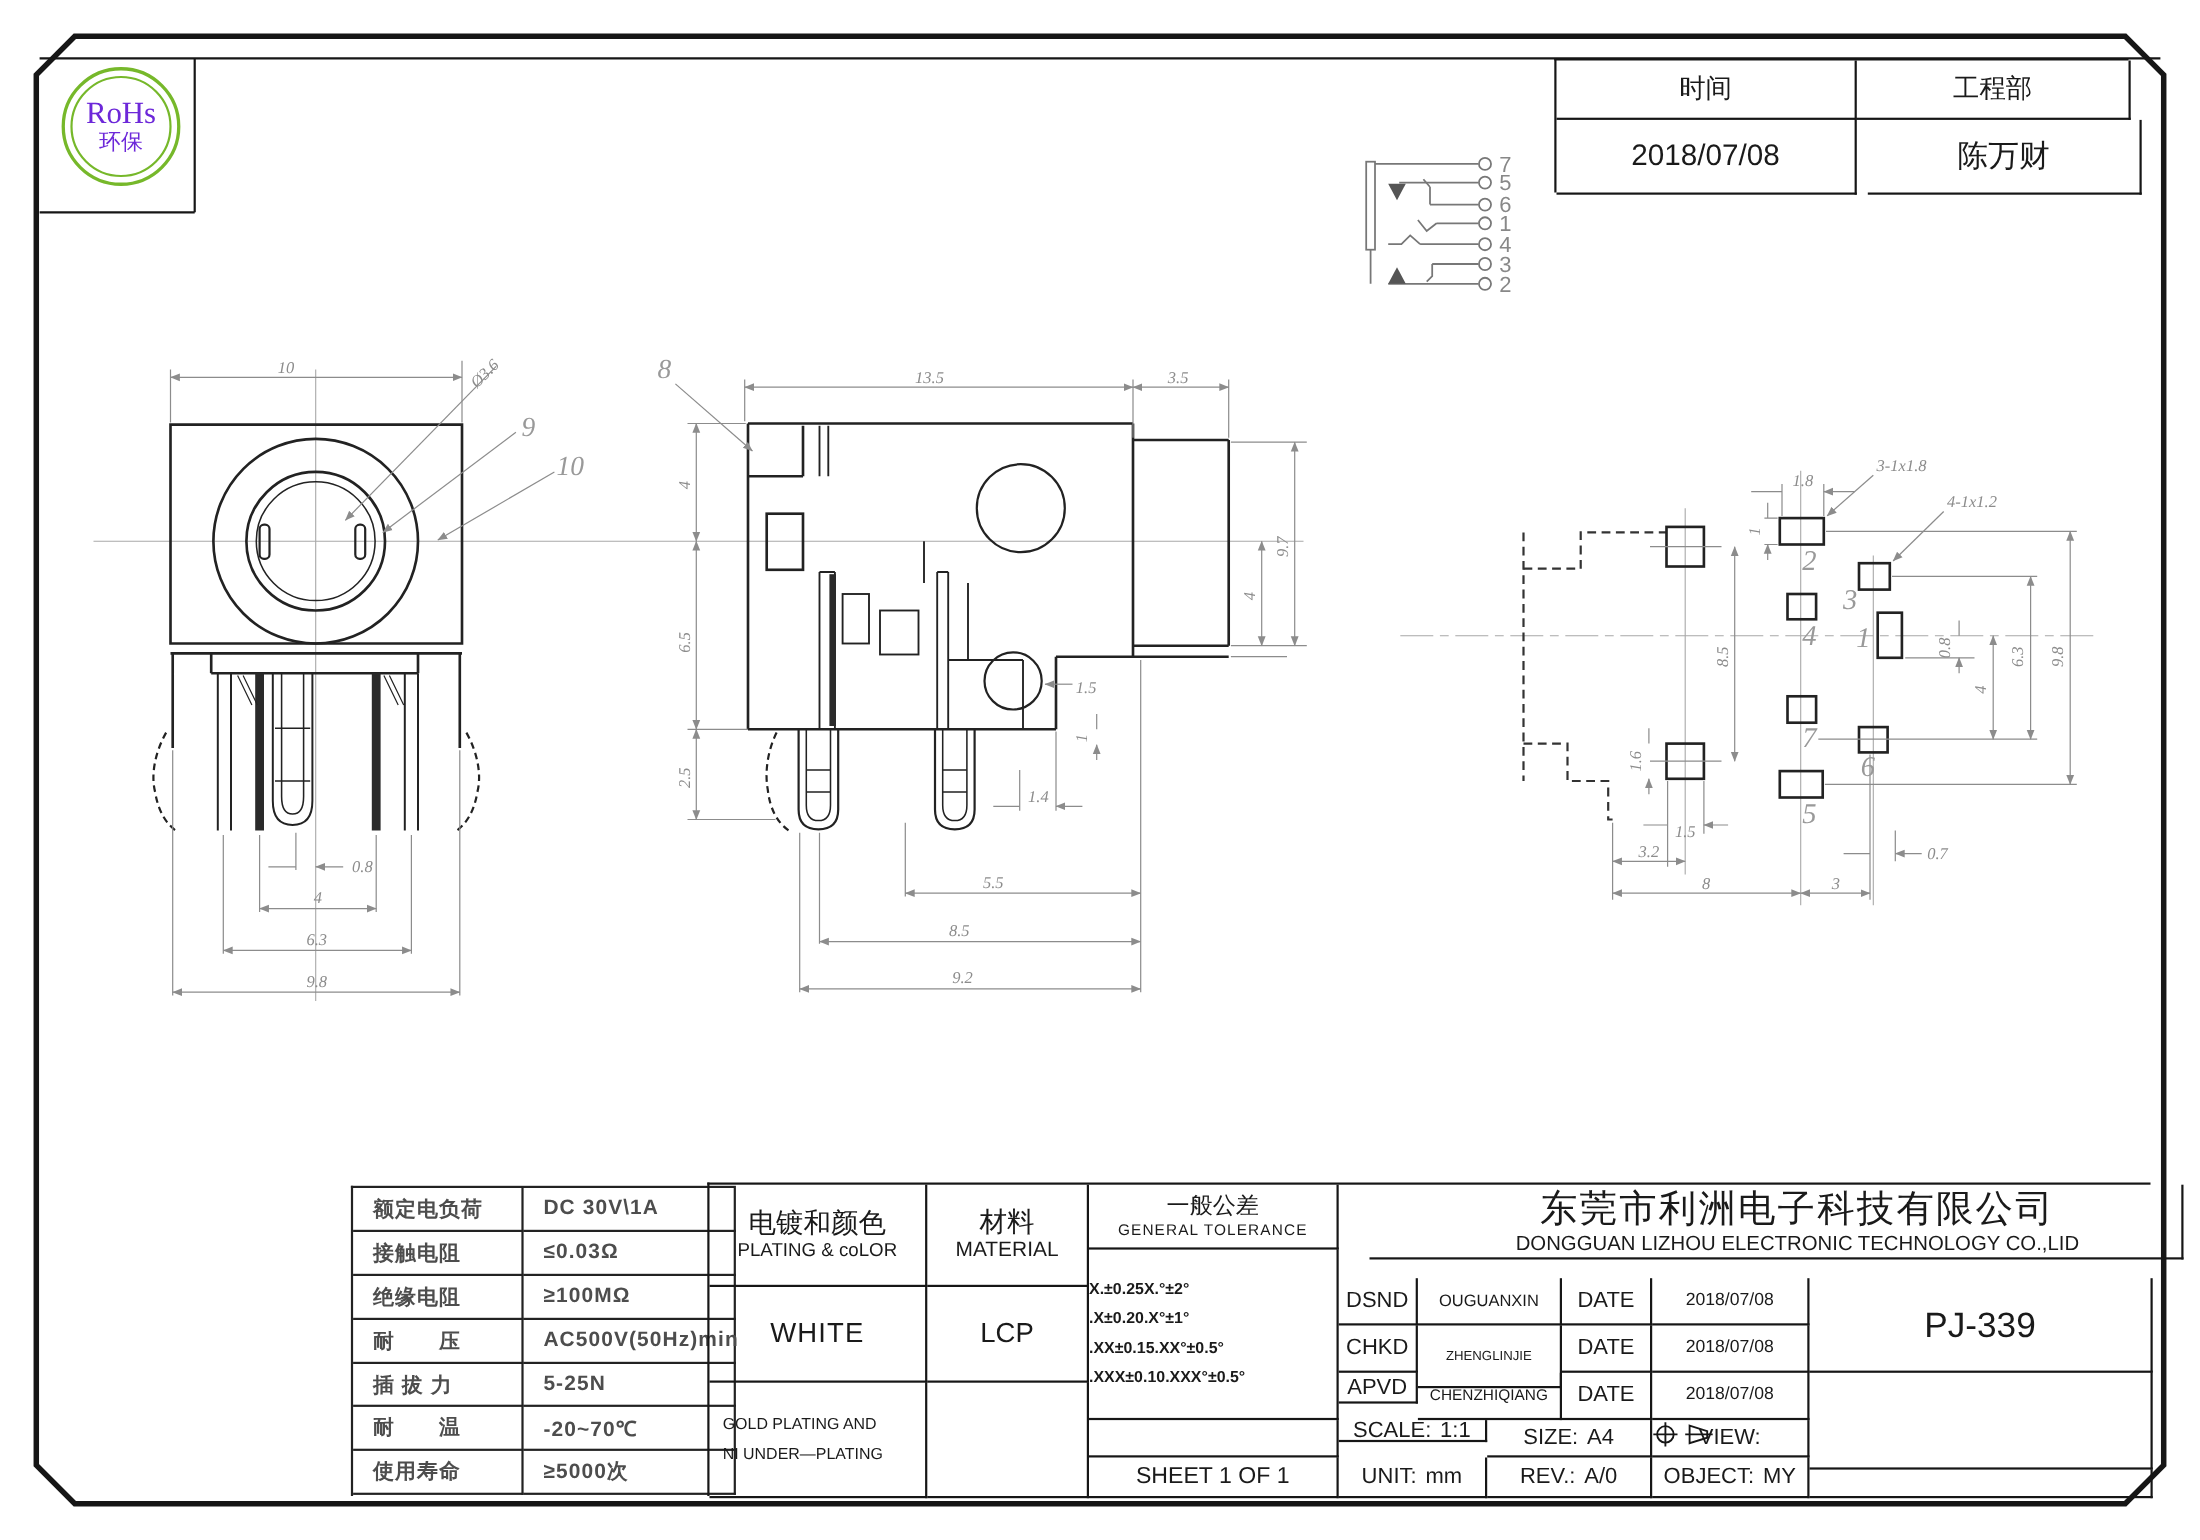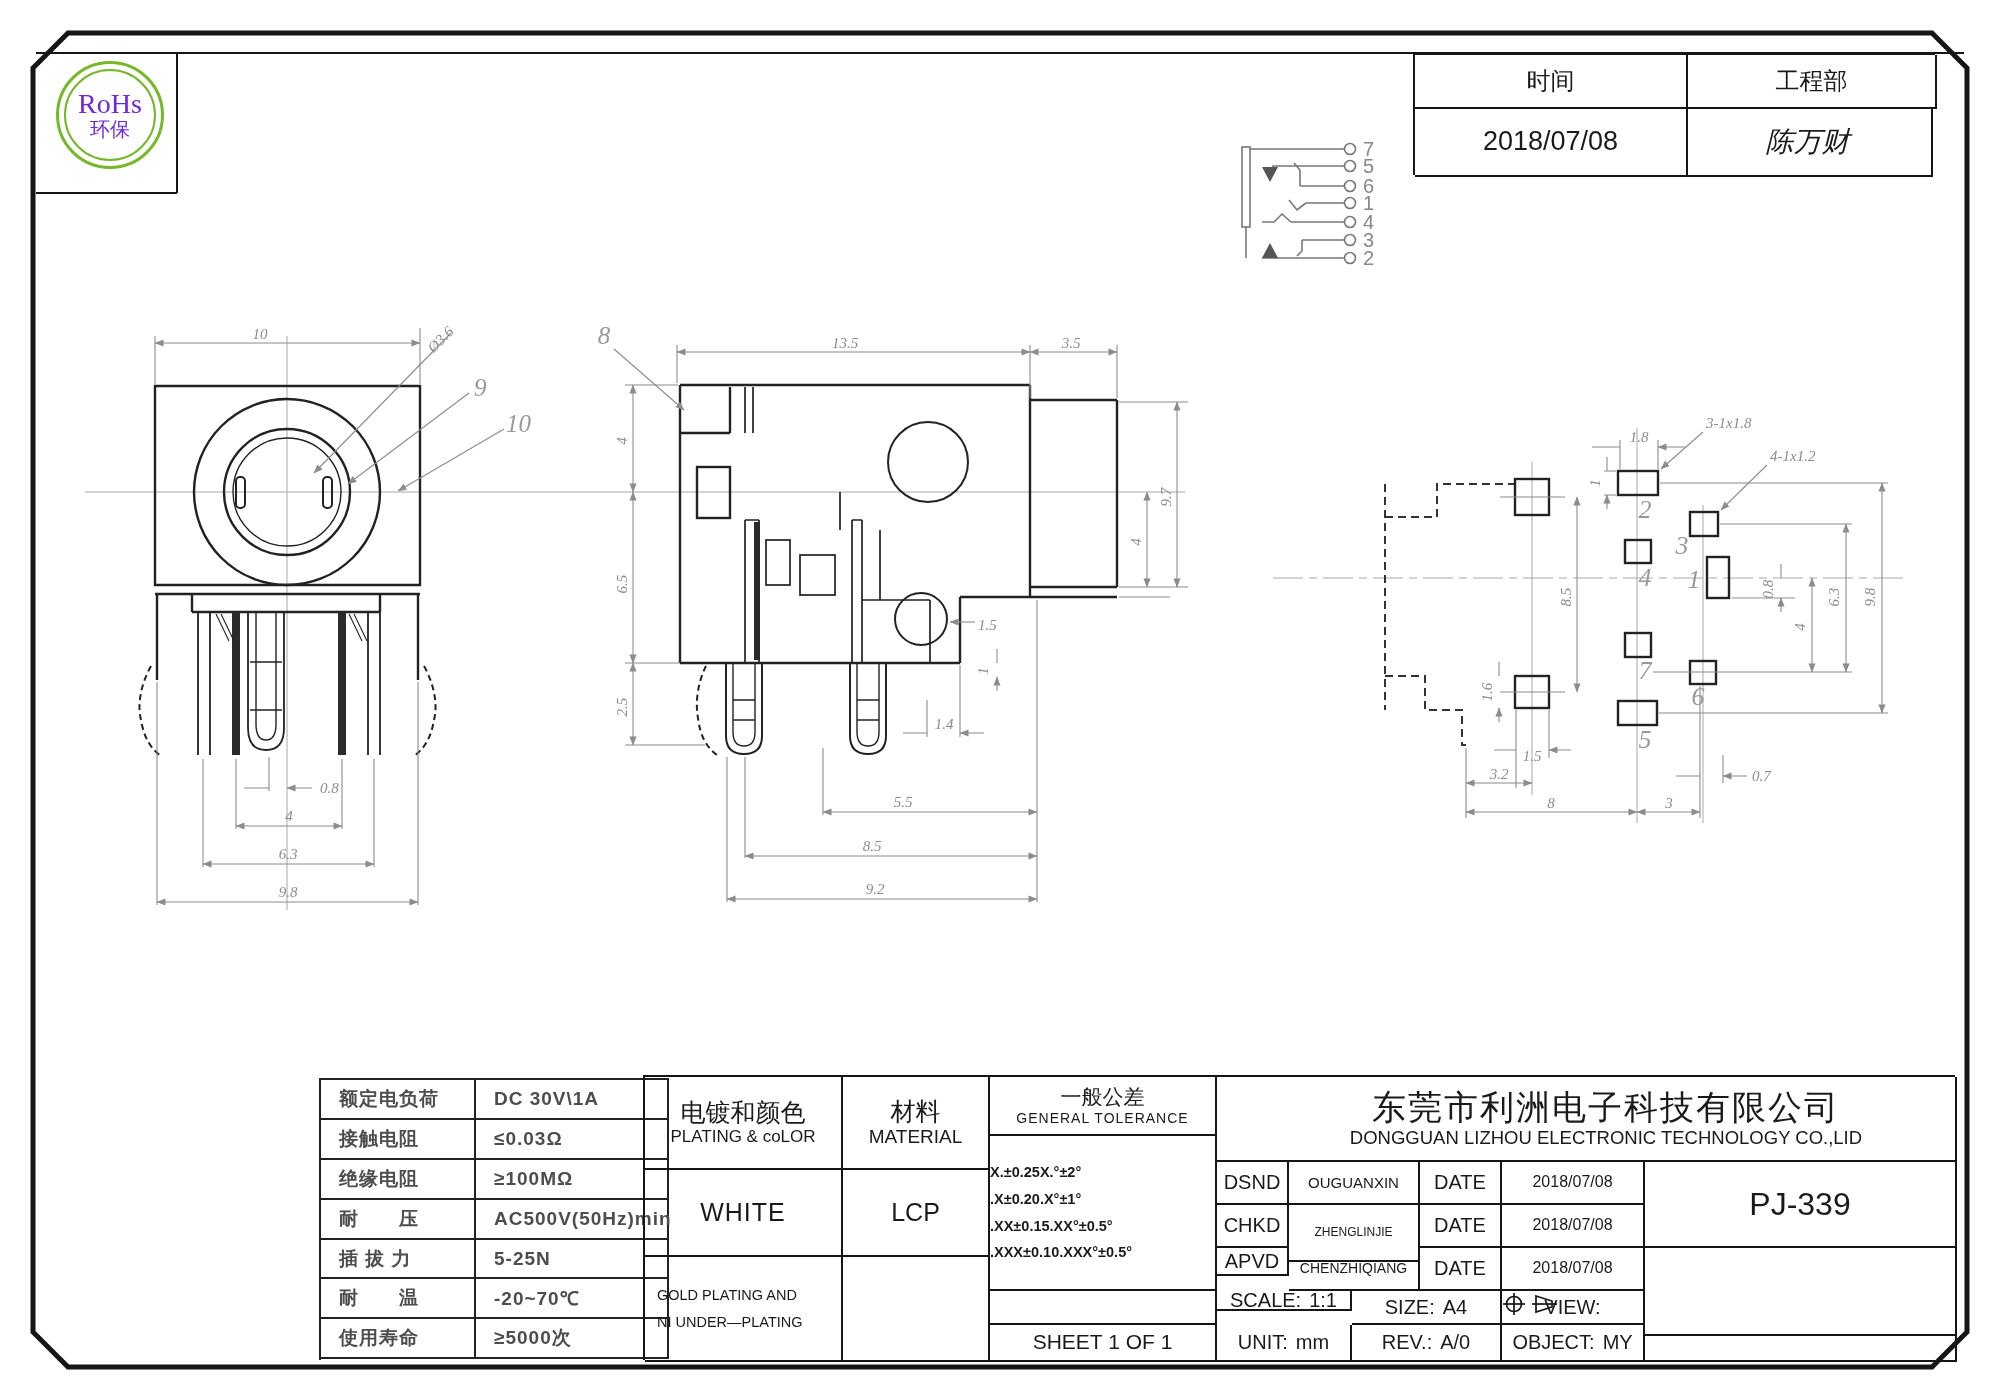--- a/index.html
+++ b/index.html
@@ -245,21 +245,21 @@
     <div class="in">
       <div class="t1">RoHs</div>
       <div class="t2">环保</div>
     </div>
   </div>
 
   <div class="blk" style="left:1413px;top:53px;width:522px;height:122px;">
     <div class="c" style="left:0;top:0;width:273px;height:54px;font-size:24px;">时间</div>
     <div class="c" style="left:273px;top:0;width:249px;height:54px;font-size:24px;">工程部</div>
     <div class="c" style="left:0;top:54px;width:273px;height:68px;font-size:27px;">2018/07/08</div>
-    <div class="c" style="left:269px;top:54px;width:249px;height:68px;font-size:28px;font-style:italic;">陈万财</div>
+    <div class="c" style="left:283px;top:54px;width:249px;height:68px;font-size:28px;">陈万财</div>
   </div>
 
   <div class="spec">
     <div>额定电负荷</div>
     <div>DC 30V\1A</div>
     <div>接触电阻</div>
     <div>≤0.03Ω</div>
     <div>绝缘电阻</div>
     <div>≥100MΩ</div>
     <div>耐　　压</div>
@@ -307,21 +307,21 @@
       </div>
     </div>
     <div class="c" style="left:345px;top:214px;width:227px;height:34px;"></div>
     <div class="c" style="left:345px;top:248px;width:227px;height:37px;font-size:21px;">SHEET 1 OF 1</div>
     <div class="c" style="left:0;top:180px;width:198px;height:105px;align-items:flex-start;justify-content:center;padding-left:12px;font-size:14.5px;line-height:1.8;">
       <div>GOLD PLATING AND</div>
       <div>NI UNDER—PLATING</div>
     </div>
     <div class="c" style="left:198px;top:180px;width:147px;height:105px;"></div>
 
-    <div class="c" style="left:572px;top:0;width:740px;height:85px;padding-left:40px;">
+    <div class="c" style="left:600px;top:0;width:740px;height:68px;padding-left:40px;">
       <div style="font-size:34px;letter-spacing:2px;">东莞市利洲电子科技有限公司</div>
       <div style="font-size:18.5px;">DONGGUAN LIZHOU ELECTRONIC TECHNOLOGY CO.,LID</div>
     </div>
 
     <div class="c" style="left:572px;top:85px;width:72px;height:43px;font-size:20px;">DSND</div>
     <div class="c" style="left:644px;top:85px;width:131px;height:43px;font-size:15px;">OUGUANXIN</div>
     <div class="c" style="left:775px;top:85px;width:82px;height:43px;font-size:20px;">DATE</div>
     <div class="c" style="left:857px;top:85px;width:143px;height:43px;font-size:16px;">2018/07/08</div>
     <div class="c" style="left:572px;top:128px;width:72px;height:43px;font-size:20px;">CHKD</div>
     <div class="c" style="left:644px;top:128px;width:131px;height:57px;font-size:12px;">ZHENGLINJIE</div>

